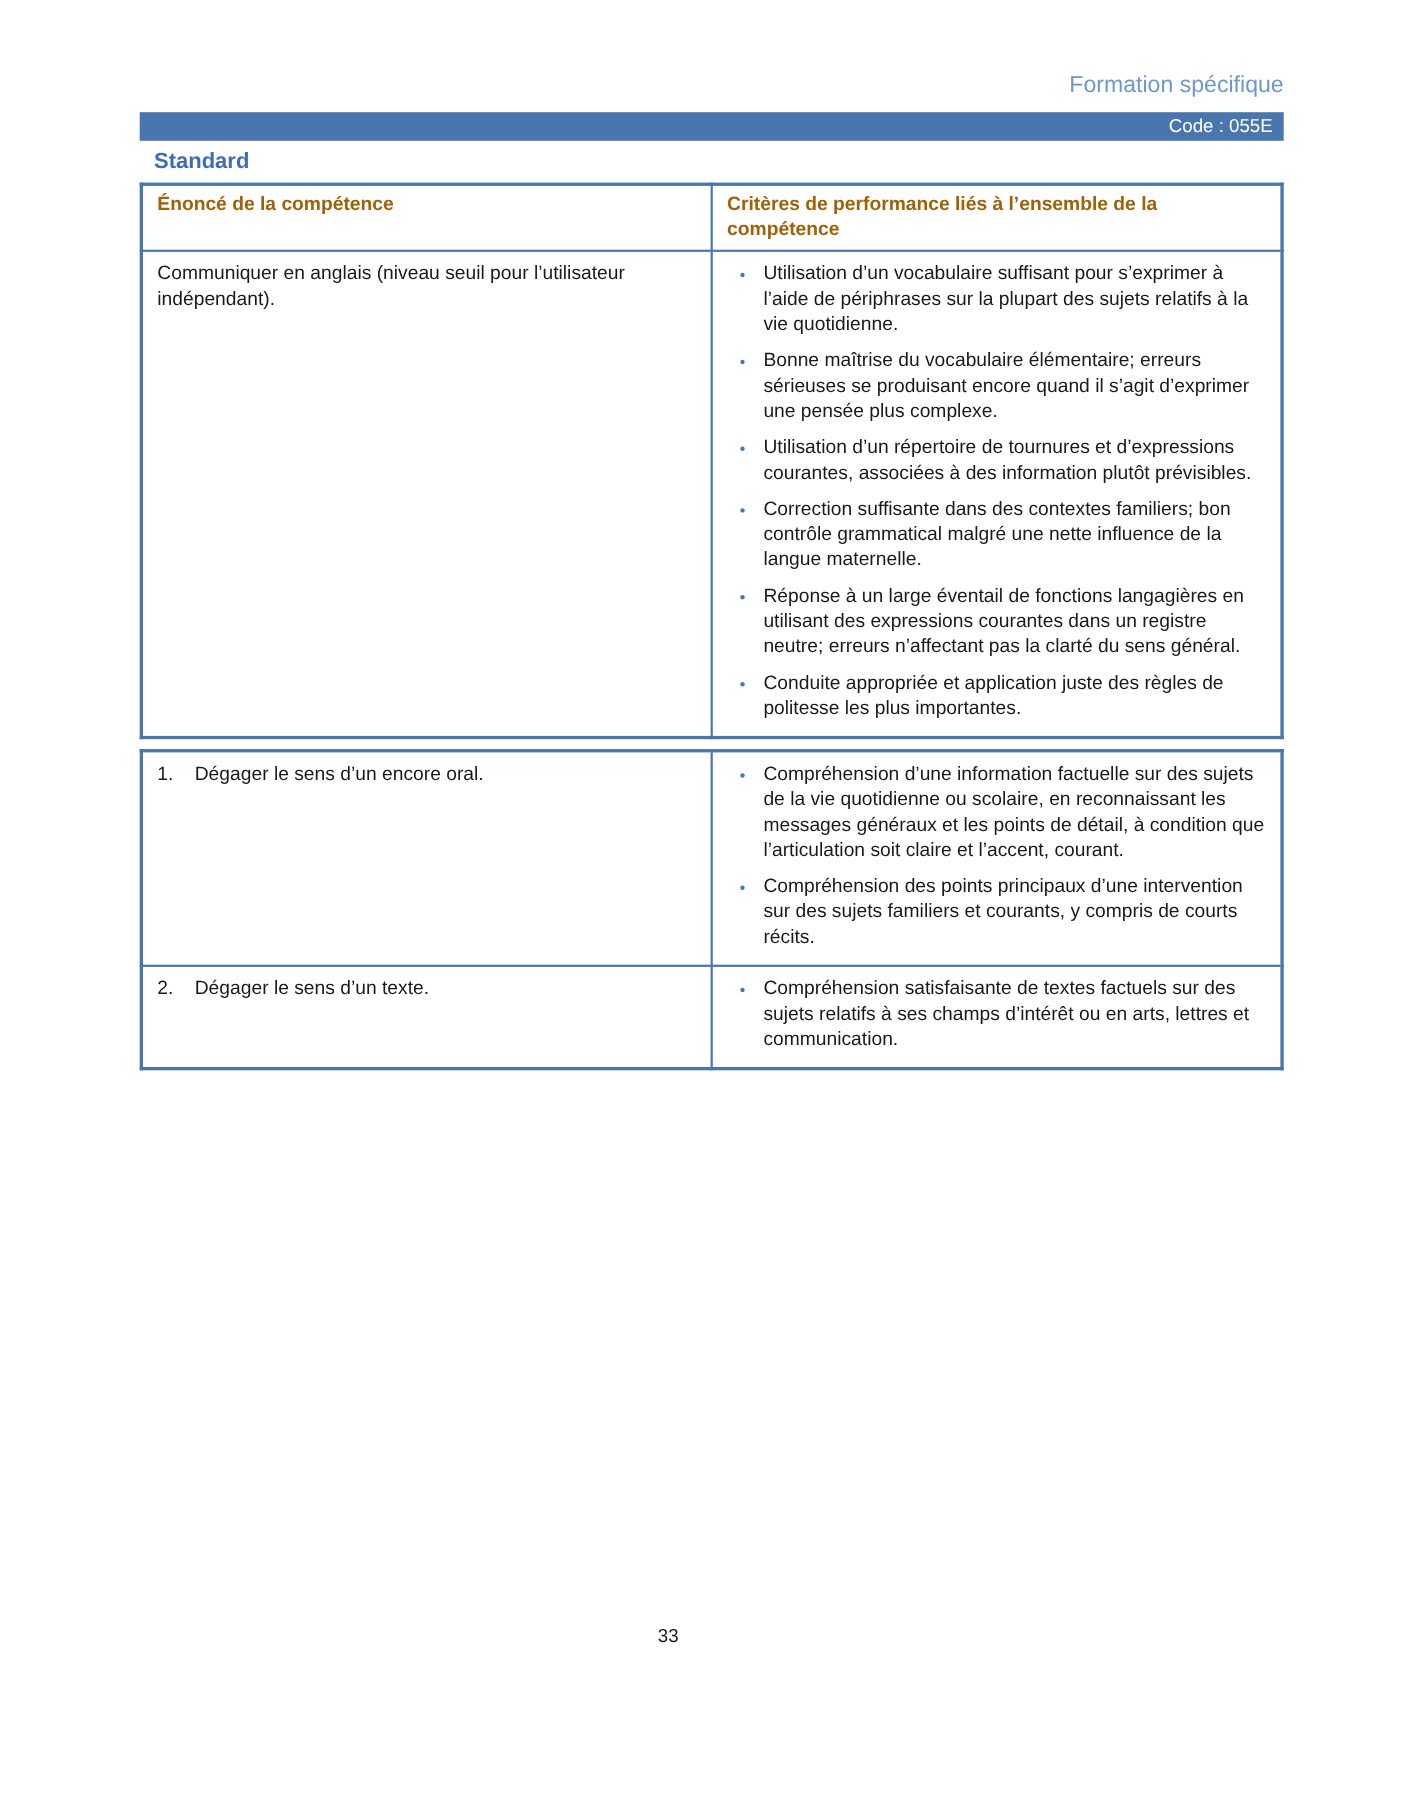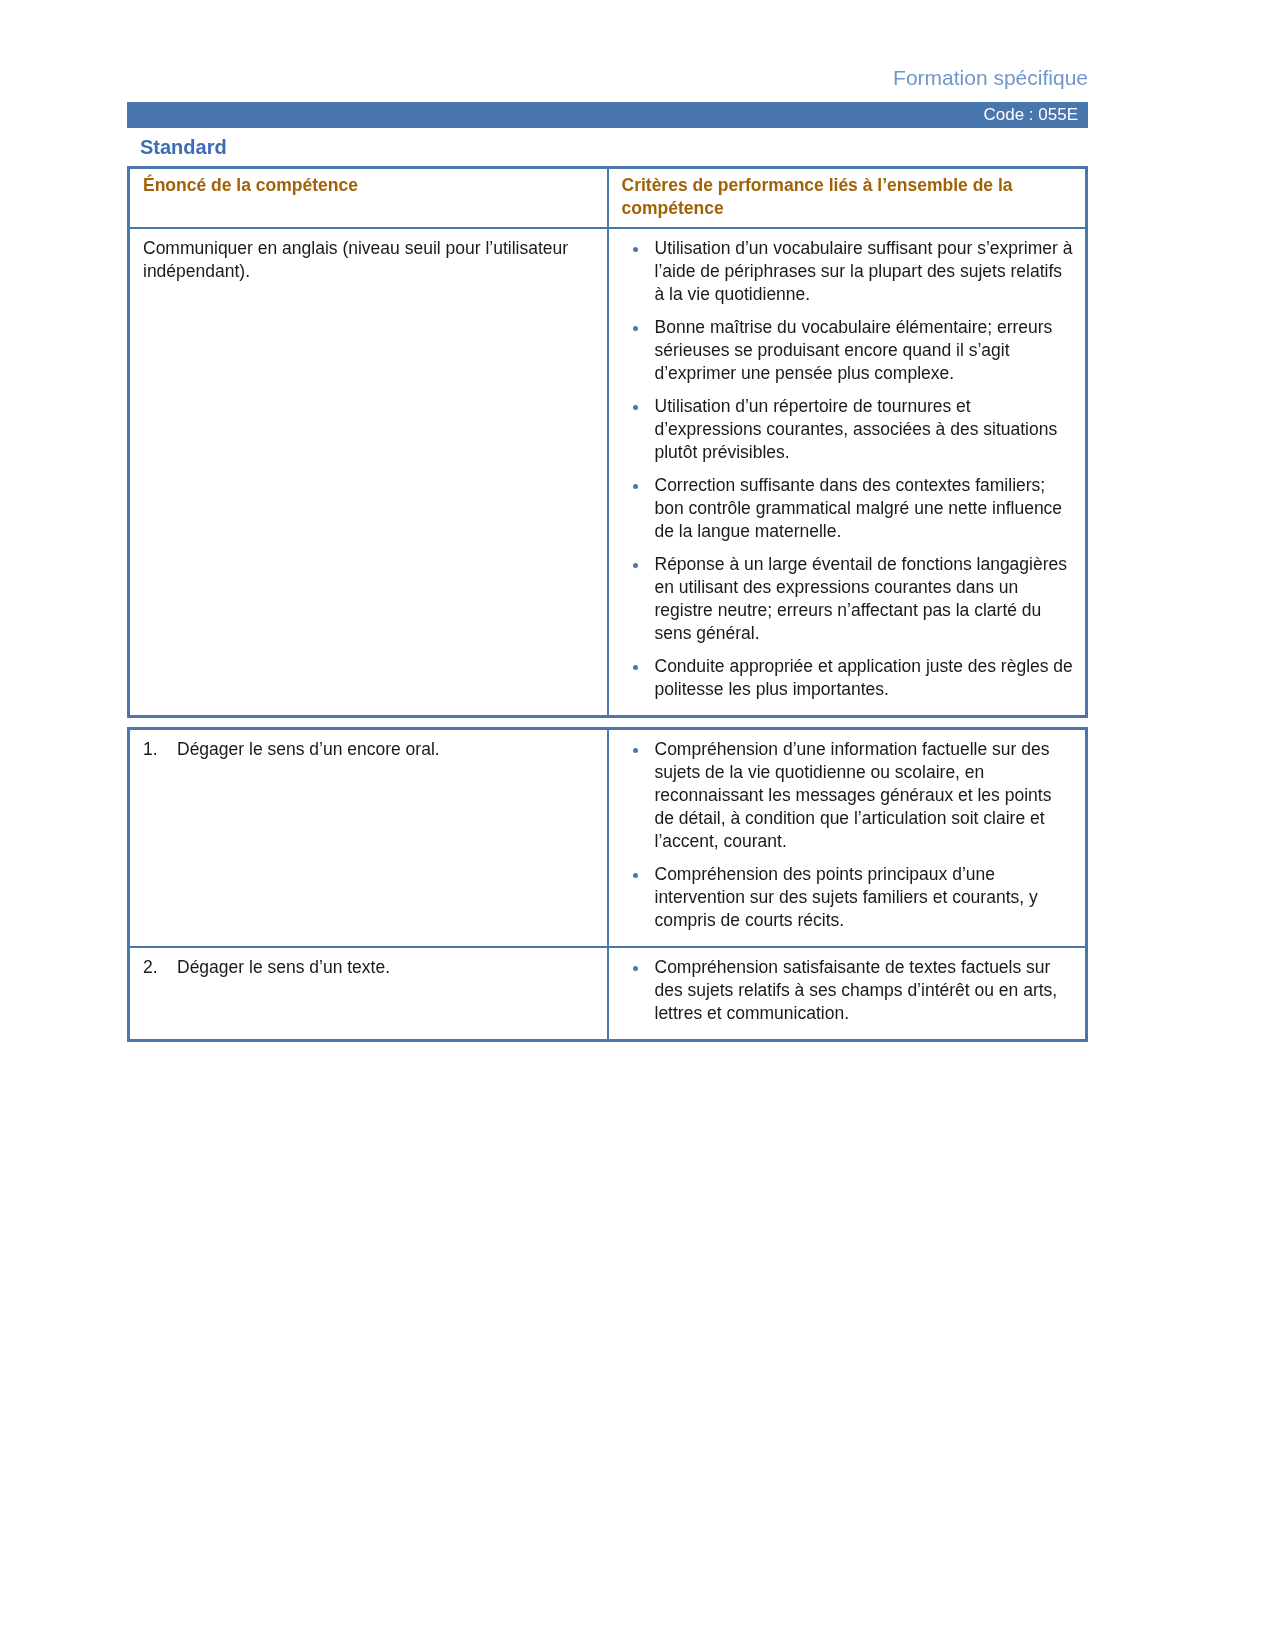--- a/index.html
+++ b/index.html
@@ -10,21 +10,21 @@
     width:1275px;
     height:1650px;
     margin:0 auto;
     background:#ffffff;
     overflow:hidden;
   }
   .content {
     position:absolute;
     left:127px;
     top:0;
-    width:961px;
+    width:1040px;
   }
 
   
   .doc-header {
     padding-top:64px;
     text-align:right;
     color:#6f97cc;
     font-size:21px;
     line-height:28px;
   }
@@ -140,21 +140,21 @@
           <tr>
         <th>Énoncé de la compétence</th>
         <th>Critères de performance liés à l’ensemble de la compétence</th>
       </tr>
       <tr>
         <td>Communiquer en anglais (niveau seuil pour l’utilisateur indépendant).</td>
         <td>
           <ul class="crit-list">
             <li>Utilisation d’un vocabulaire suffisant pour s’exprimer à l’aide de périphrases sur la plupart des sujets relatifs à la vie quotidienne.</li>
             <li>Bonne maîtrise du vocabulaire élémentaire; erreurs sérieuses se produisant encore quand il s’agit d’exprimer une pensée plus complexe.</li>
-            <li>Utilisation d’un répertoire de tournures et d’expressions courantes, associées à des situations plutôt prévisibles.</li>
+            <li>Utilisation d’un répertoire de tournures et d’expressions courantes, associées à des information plutôt prévisibles.</li>
             <li>Correction suffisante dans des contextes familiers; bon contrôle grammatical malgré une nette influence de la langue maternelle.</li>
             <li>Réponse à un large éventail de fonctions langagières en utilisant des expressions courantes dans un registre neutre; erreurs n’affectant pas la clarté du sens général.</li>
             <li>Conduite appropriée et application juste des règles de politesse les plus importantes.</li>
           </ul>
         </td>
       </tr>
     </tbody>
       </table>
 
     <table class="std-table">
@@ -188,13 +188,14 @@
           <ul class="crit-list">
             <li>Compréhension satisfaisante de textes factuels sur des sujets relatifs à ses champs d’intérêt ou en arts, lettres et communication.</li>
           </ul>
         </td>
       </tr>
     </tbody>
       </table>
 
   </div>
 
+  <div class="page-footer">33</div>
 </div>
 
 </body></html>

